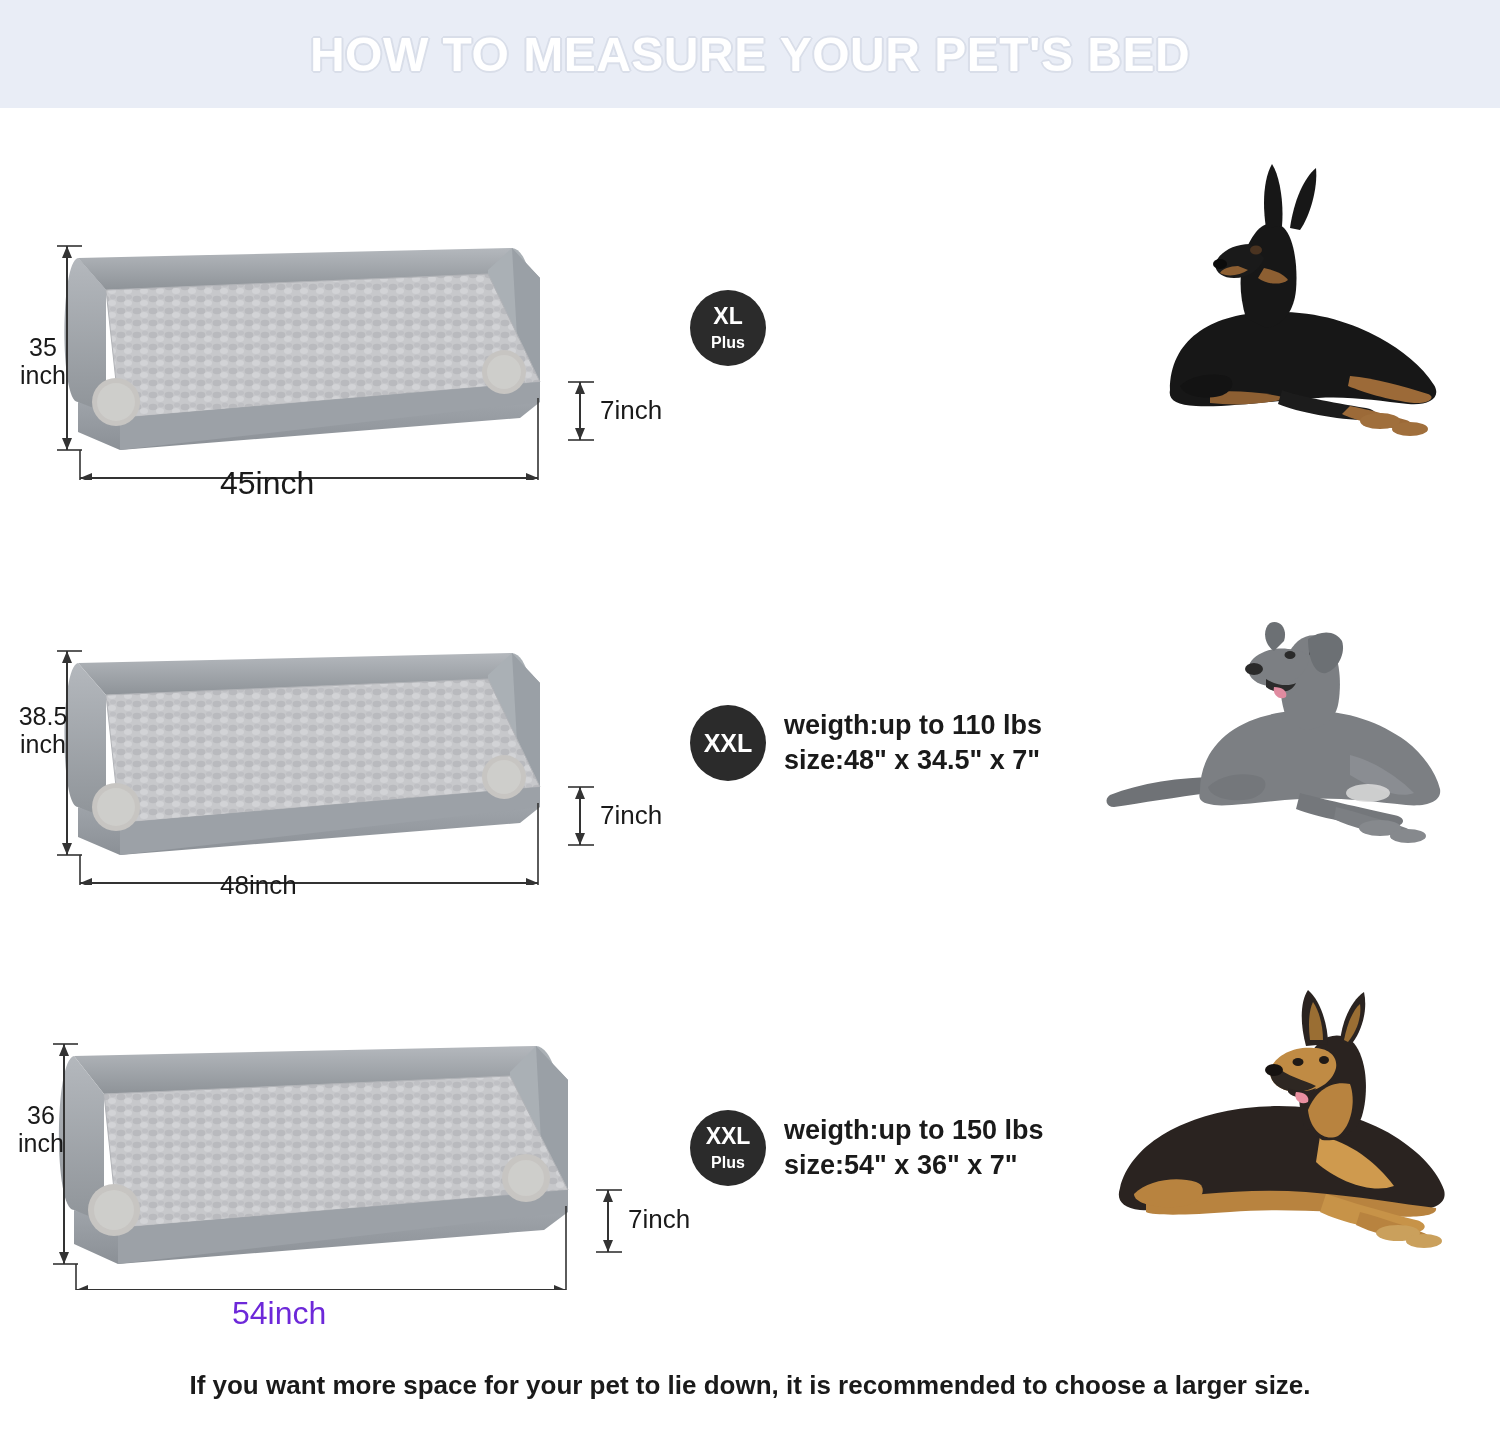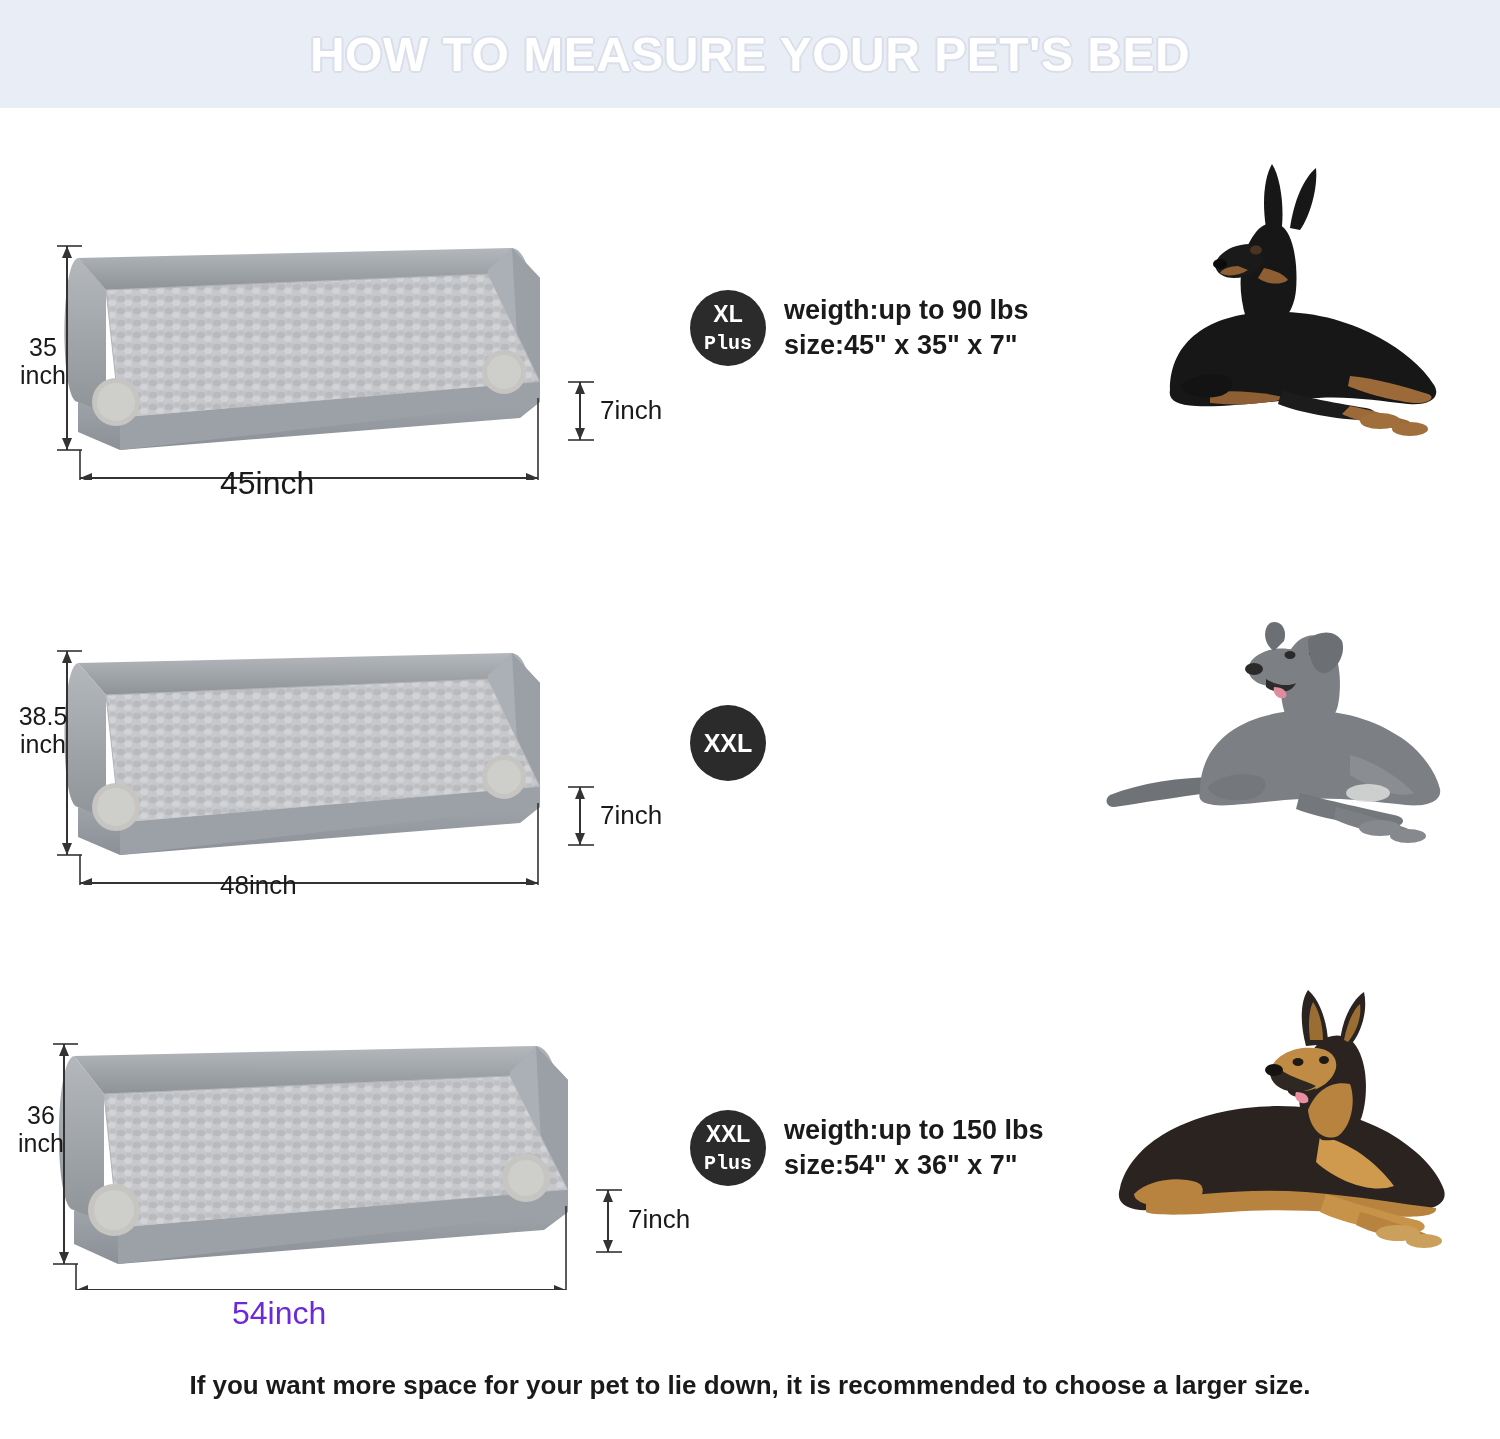--- a/index.html
+++ b/index.html
@@ -82,21 +82,21 @@
     color: #ffffff;
     display: flex;
     flex-direction: column;
     align-items: center;
     justify-content: center;
     font-weight: bold;
     line-height: 1.05;
     gap: 7px;
   }
   .badge .l1 { font-size: 23px; }
-  .badge .l2 { font-size: 20px; font-family: Liberation Mono, monospace; }
+  .badge .l2 { font-size: 16px; }
   .badge.single .l1 { font-size: 25px; }
 
   .spec-text {
     color: #1a1a1a;
     font-size: 27px;
     font-weight: bold;
     line-height: 1.28;
     white-space: nowrap;
   }
 
@@ -194,24 +194,20 @@
         <div>inch</div>
       </div>
       <div style="position:absolute;left:200px;top:315px;font-size:32px;color:#1a1a1a;">45inch</div>
       <div style="position:absolute;left:580px;top:245px;font-size:26px;color:#1a1a1a;">7inch</div>
     </div>
 
     <div class="spec" id="spec-0">
       <div class="badge">
         <span class="l1">XL</span>
         <span class="l2">Plus</span>
-      </div>
-      <div class="spec-text">
-        <div>weigth:up to 90 lbs</div>
-        <div>size:45" x 35" x 7"</div>
       </div>
     </div>
 
     <div class="dog">
       <svg width="420" height="330" viewBox="0 0 420 330">
 
         <path d="M120 250 C120 200 160 175 215 172 C265 170 300 182 330 198 C352 210 372 226 384 245 C392 258 378 266 358 264 C330 261 300 256 268 258 C230 260 175 268 146 266 C126 265 118 260 120 250 Z" fill="#171717"></path>
 
         <path d="M300 236 C324 238 352 246 378 254 C386 257 380 264 364 263 C338 260 312 252 298 246 Z" fill="#9c6a38"></path>
         <path d="M160 252 C186 250 214 252 236 258 C220 264 186 266 160 263 Z" fill="#8d5f32"></path>
@@ -295,20 +291,24 @@
       </div>
       <div style="position:absolute;left:200px;top:315px;font-size:26px;color:#1a1a1a;">48inch</div>
       <div style="position:absolute;left:580px;top:245px;font-size:26px;color:#1a1a1a;">7inch</div>
     </div>
 
     <div class="spec" id="spec-1">
       <div class="badge single">
         <span class="l1">XXL</span>
 
       </div>
+      <div class="spec-text">
+        <div>weigth:up to 110 lbs</div>
+        <div>size:48" x 34.5" x 7"</div>
+      </div>
     </div>
 
     <div class="dog">
       <svg width="420" height="330" viewBox="0 0 420 330">
 
         <path d="M60 250 C90 238 130 232 168 232 C172 238 170 246 160 248 C126 252 92 258 64 262 C56 262 54 254 60 250 Z" fill="#6f7276"></path>
 
         <path d="M150 246 C150 198 190 170 244 166 C292 163 328 176 356 196 C374 210 386 228 390 244 C392 256 378 262 356 260 C320 256 286 252 250 254 C214 256 180 262 164 260 C150 258 148 254 150 246 Z" fill="#7c7f83"></path>
 
         <path d="M300 210 C324 216 348 232 364 248 C350 254 322 244 300 230 Z" fill="#8a8d92"></path>

